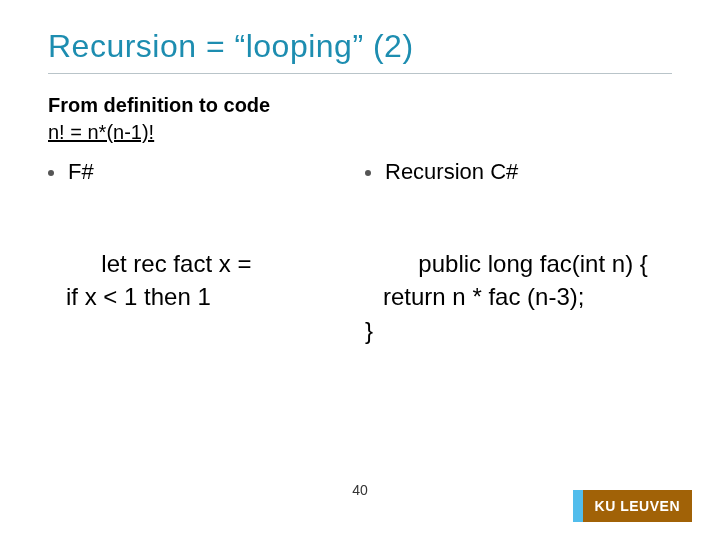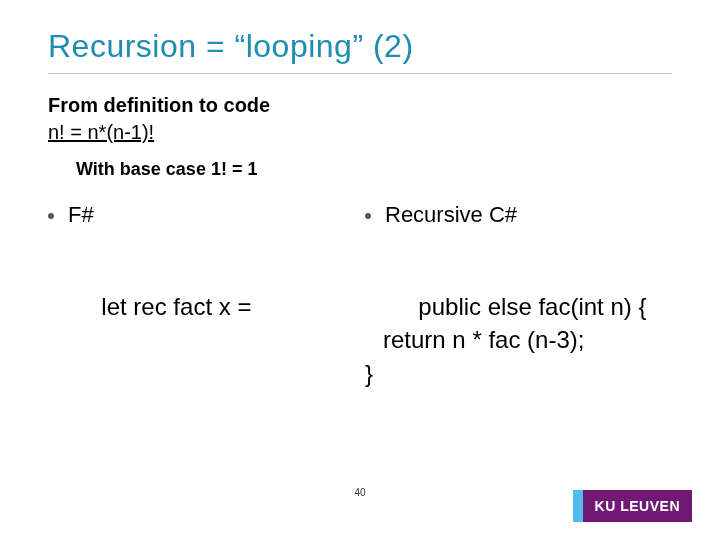--- a/index.html
+++ b/index.html
@@ -69,28 +69,28 @@
     line-height: 1.4;
     font-family: Arial, Helvetica, sans-serif;
     white-space: pre;
   }
   .code .ind1 { padding-left: 18px; display: block; }
   .slidenum {
     position: absolute;
     left: 50%;
     transform: translateX(-50%);
     bottom: 42px;
-    font-size: 10px;
+    font-size: 14px;
     color: #333;
   }
   .logo {
     position: absolute;
     right: 28px;
     bottom: 18px;
-    background: #701a75;
+    background: #a16207;
     color: #fff;
     font-weight: 700;
     font-size: 14px;
     letter-spacing: 0.5px;
     padding: 8px 12px;
   }
   .logo::before {
     content: "";
     position: absolute;
     left: -10px;
@@ -106,41 +106,40 @@
 <div class="slide">
 
   <div class="title">Recursion = “looping” (2)</div>
   <hr class="title-rule">
 
   <div class="intro">
     <div class="line1">From definition to code</div>
     <div class="line2">n! = n*(n-1)!</div>
   </div>
 
-  <div class="basecase">With base case 1! = 1</div>
 
   <div class="cols">
 
     <div class="col">
       <div class="col-heading">
         <span class="bullet-dot"></span>
         <span>F#</span>
       </div>
       <div class="code">
         <span>let rec fact x =</span>
-</div>
+<span class="ind1">if x &lt; 1 then 1</span></div>
     </div>
 
     <div class="col">
       <div class="col-heading">
         <span class="bullet-dot"></span>
-        <span>Recursive C#</span>
+        <span>Recursion C#</span>
       </div>
       <div class="code">
-        <span>public else fac(int n) {</span>
+        <span>public long fac(int n) {</span>
 <span class="ind1">return n * fac (n-3);</span><span>}</span></div>
     </div>
 
   </div>
 
   <div class="slidenum">40</div>
 
   <div class="logo">KU LEUVEN</div>
 
 </div>

